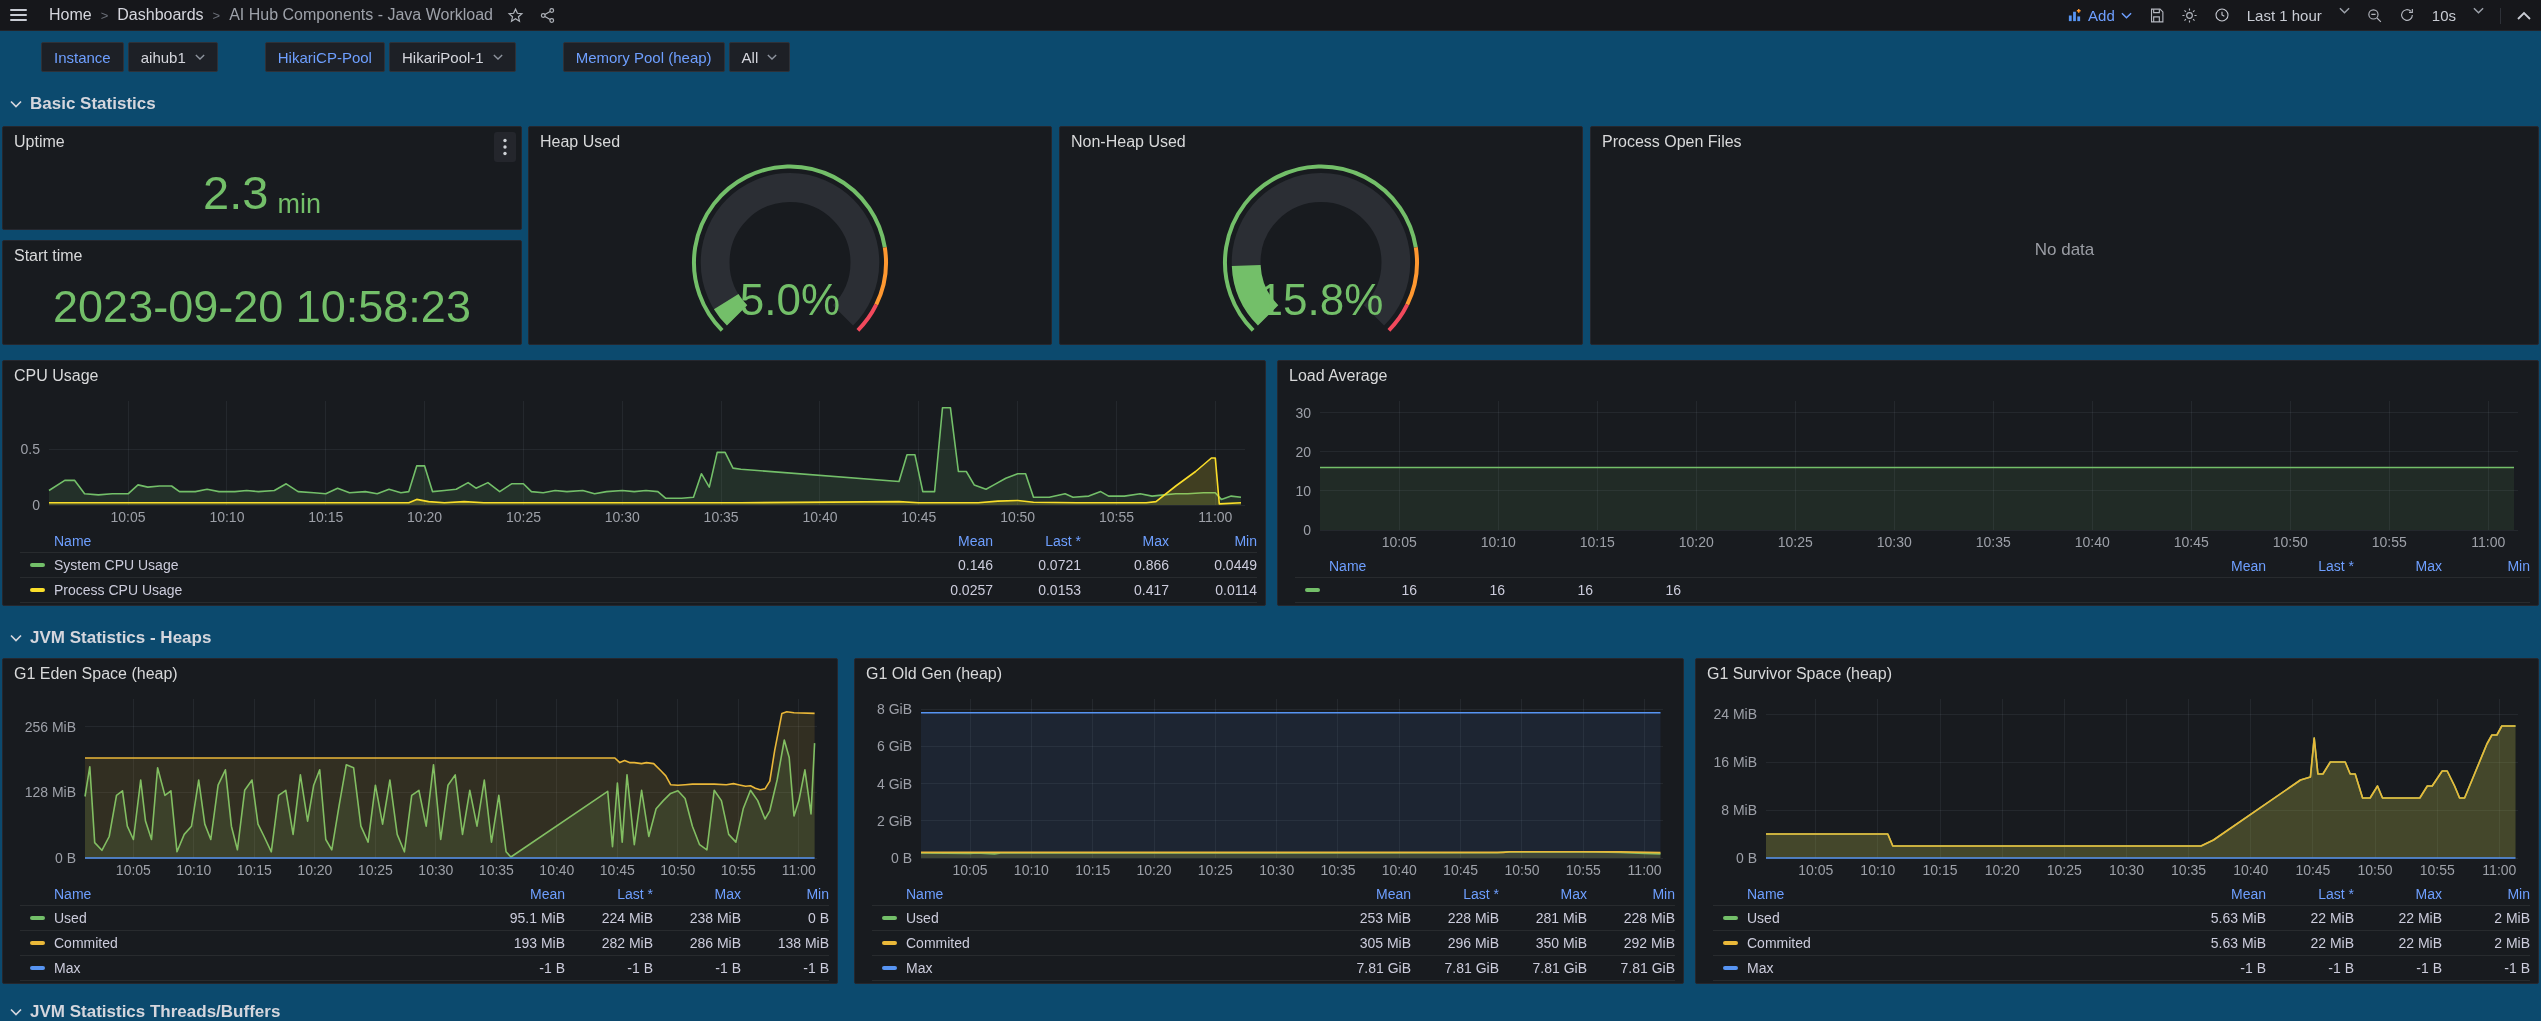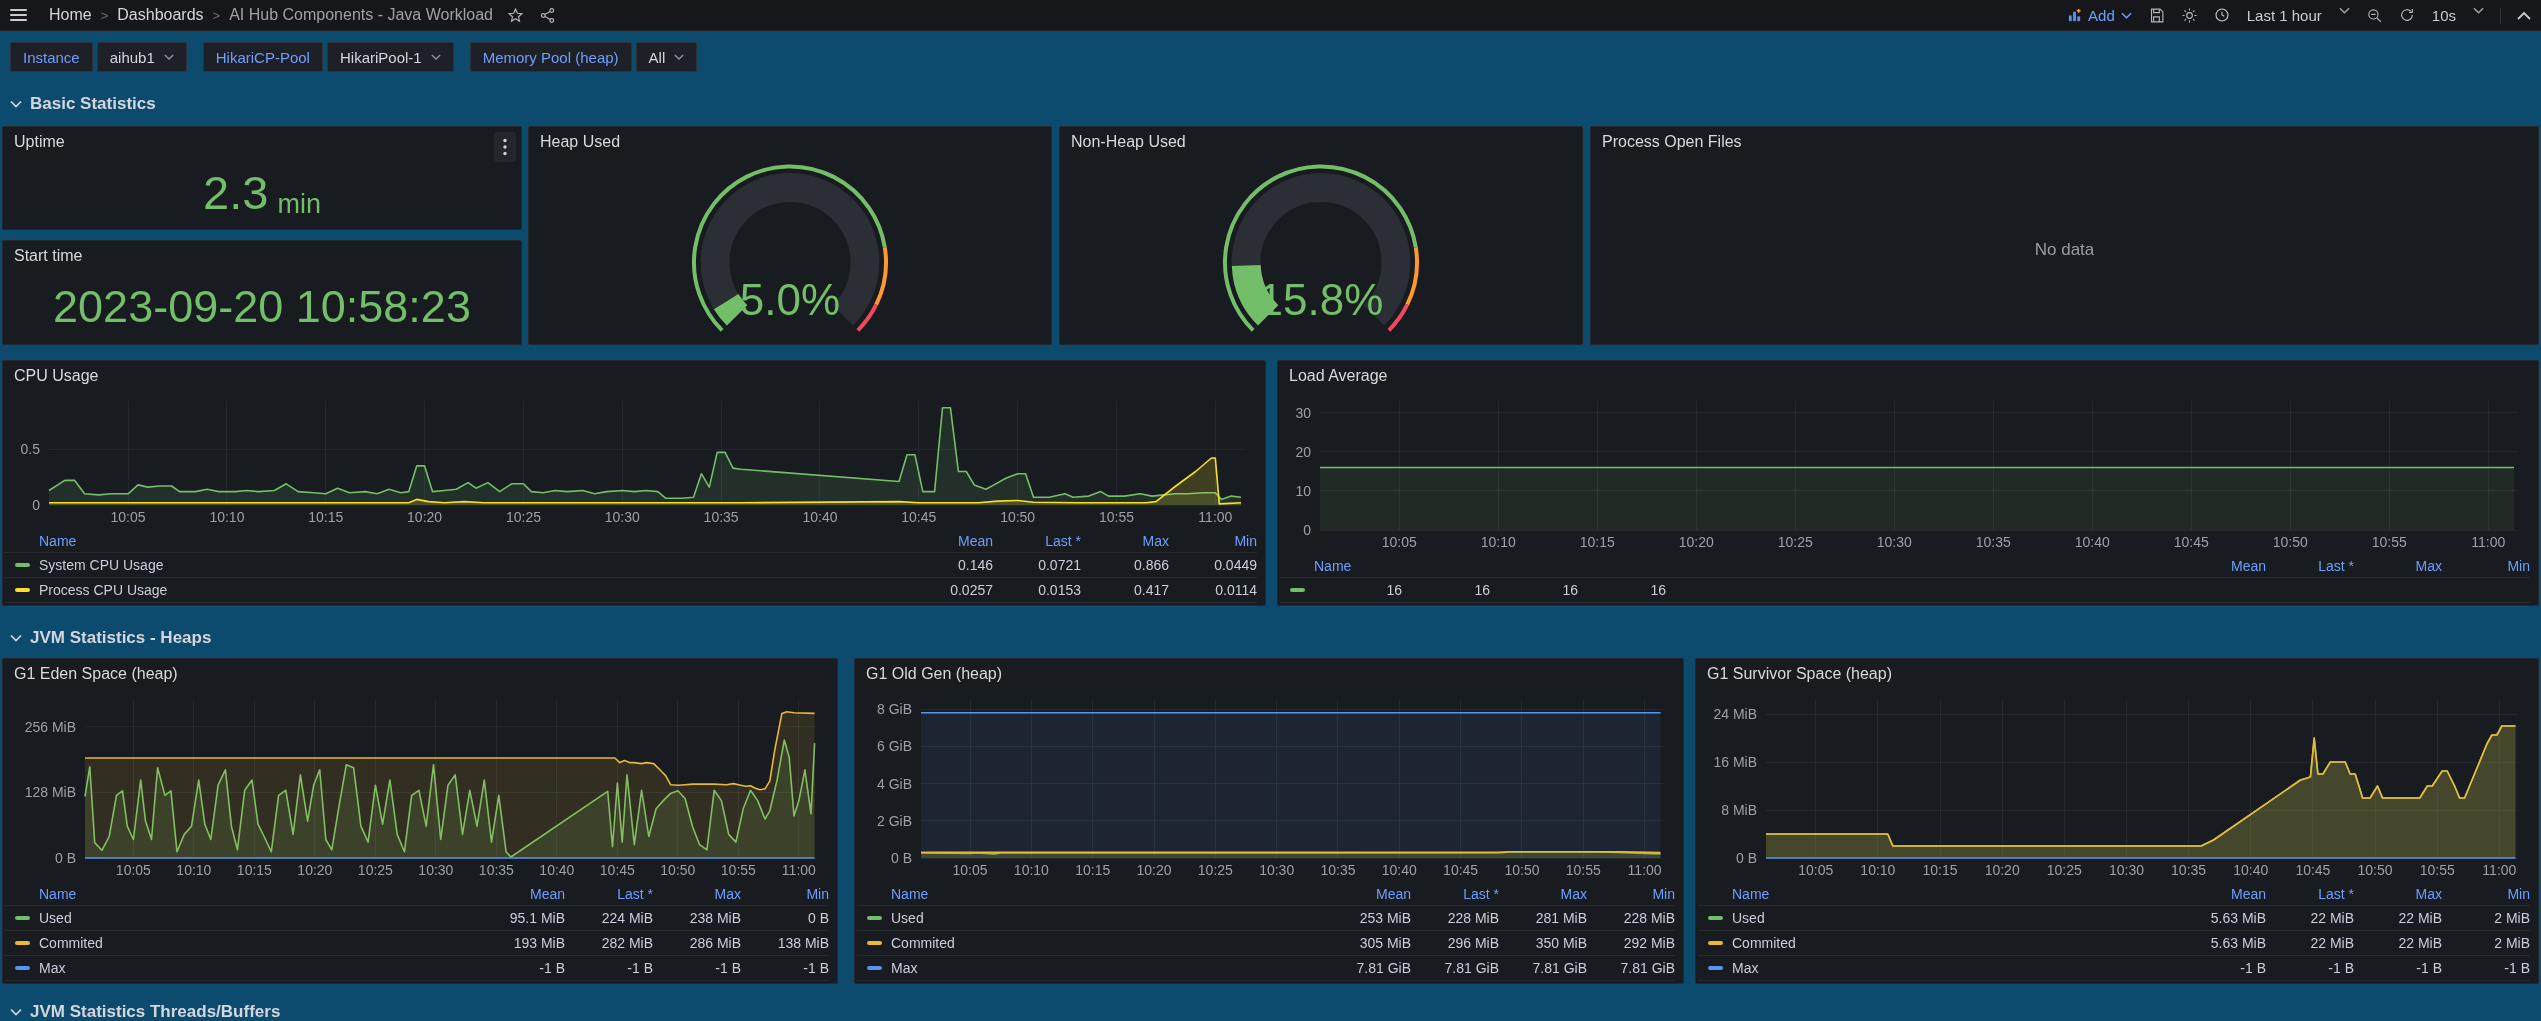--- a/index.html
+++ b/index.html
@@ -18,21 +18,21 @@
   .icon{display:inline-flex;align-items:center;justify-content:center;}
   .icon svg{display:block;}
   .tb-icons{display:flex;align-items:center;gap:15px;margin-left:14px;}
   .tr-cluster{position:absolute;right:10px;top:0;height:31px;display:flex;align-items:center;gap:16px;font-size:15px;color:#c9ccd4;}
   .tr-blue{color:#6e9fff;display:flex;align-items:center;gap:6px;cursor:pointer;}
   .tr-item{display:flex;align-items:flex-start;gap:17px;cursor:pointer;}
   .tb-divider{width:1px;height:16px;background:#2e3138;}
 
   
   .vrow{position:absolute;top:42px;left:10px;display:flex;gap:16px;}
-  .vgroup{display:flex;gap:4px;}
+  .vgroup{display:flex;gap:4px;margin-left:31px;}
   .chip{height:30px;display:flex;align-items:center;padding:0 12px;background:#1d2026;
         border:1px solid #2e3138;border-radius:2px;font-size:15px;box-sizing:border-box;}
   .chip.lbl{color:#6e9fff;cursor:pointer;}
   .chip.val{color:#d5d6dd;gap:9px;cursor:pointer;}
 
   
   .sec{position:absolute;display:flex;align-items:center;gap:8px;font-size:17px;font-weight:700;color:#d5d6dd;cursor:pointer;}
 
   
   .panel{position:absolute;background:#181b1f;border:1px solid #25272e;border-radius:2px;box-sizing:border-box;}
@@ -42,21 +42,21 @@
          display:flex;align-items:center;justify-content:center;cursor:pointer;}
   .statbody{position:absolute;left:0;right:0;top:28px;bottom:0;display:flex;align-items:center;justify-content:center;}
   .bigstat{display:flex;align-items:flex-end;gap:9px;color:#73bf69;font-weight:400;}
   .bigstat .v{font-size:47px;}
   .bigstat .u{font-size:27px;}
   .timestat{font-size:45px;color:#73bf69;font-weight:500;white-space:nowrap;}
   .nodata{font-size:17px;color:#9a9da4;}
   .gaugebody{position:absolute;left:0;right:0;top:30px;bottom:2px;}
 
   .chart{position:absolute;left:2px;right:4px;top:30px;}
-  .legend{position:absolute;left:2px;right:8px;bottom:2px;font-size:14px;}
+  .legend{position:absolute;left:17px;right:8px;bottom:2px;font-size:14px;}
   .lg-row{display:flex;align-items:center;height:25px;border-bottom:1px solid rgba(255,255,255,0.07);
           padding-left:10px;box-sizing:border-box;}
   .lg-row.lg-head{height:24px;padding-left:34px;}
   .lg-name{flex:1;color:#ccccdc;white-space:nowrap;cursor:pointer;}
   .lg-head .lg-name{color:#6e9fff;}
   .lg-sw{width:15px;height:4px;border-radius:2px;margin-right:9px;flex:none;}
   .lg-v{width:88px;text-align:right;color:#ccccdc;flex:none;}
   .lg-head .lg-v{color:#6e9fff;cursor:pointer;}
   text.tick{fill:#9da0a8;font-family:"Liberation Sans",sans-serif;font-size:14px;}
 </style>

